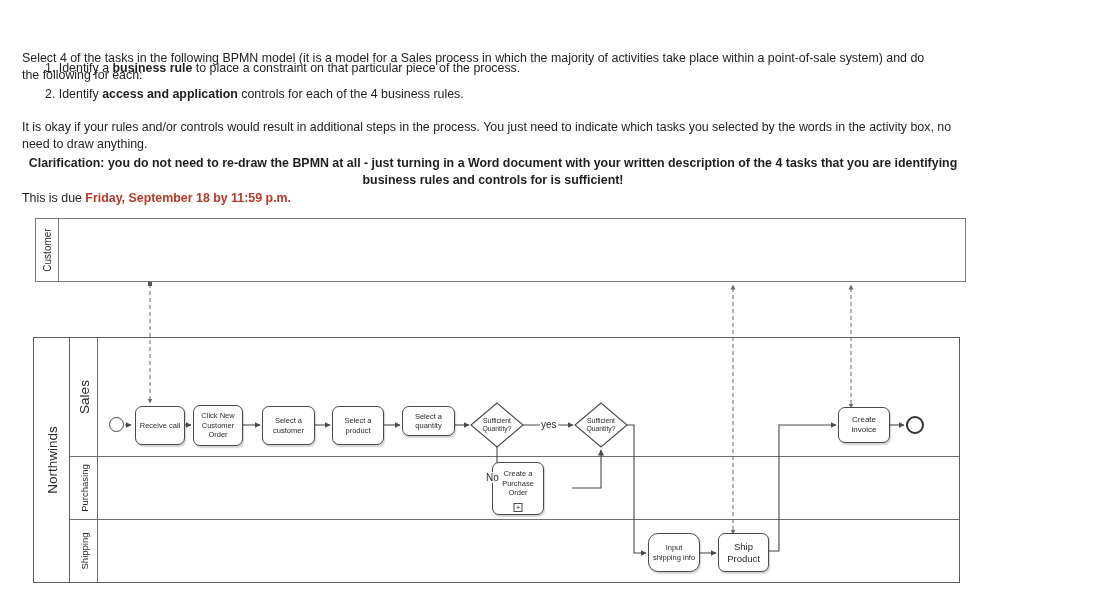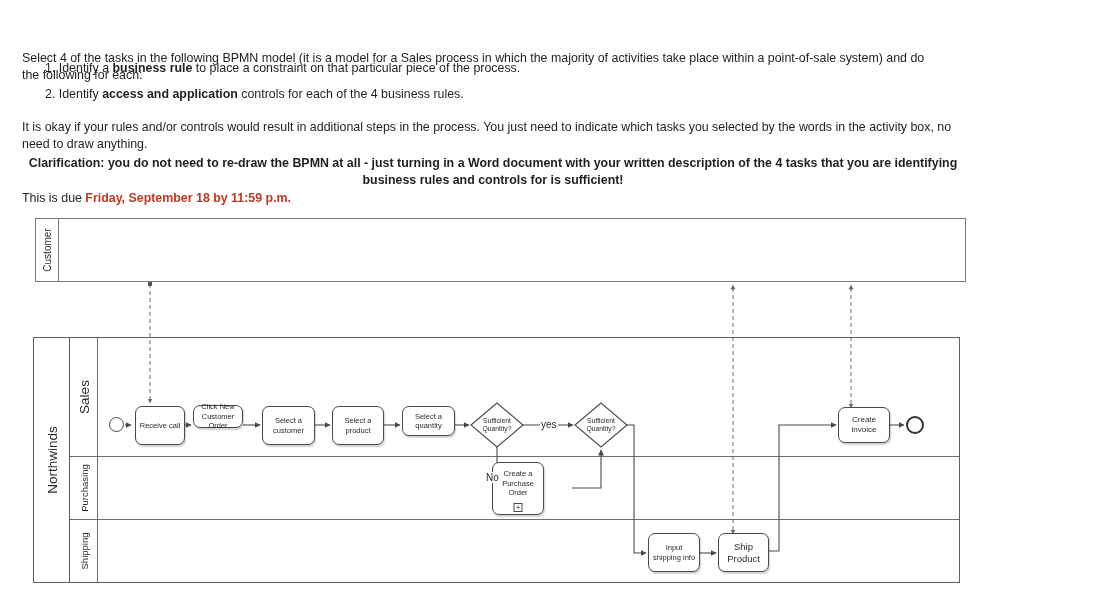--- a/index.html
+++ b/index.html
@@ -146,32 +146,32 @@
   <div class="gw-label" style="left:578px; top:409px; width:46px; height:32px;">Sufficient Quantity?</div>
 
   <div class="edge-label" style="left:540px; top:419px;">yes</div>
   <div class="edge-label" style="left:485px; top:472px;">No</div>
 
   <div class="event" id="start-event"></div>
   <div class="event" id="end-event"></div>
 
   <div class="task" style="left:135px; top:406px; width:50px; height:39px;">Receive call</div>
 
-  <div class="task" style="left:193px; top:405px; width:50px; height:23px;">Click New Customer Order</div>
+  <div class="task" style="left:193px; top:405px; width:50px; height:41px;">Click New Customer Order</div>
 
   <div class="task" style="left:262px; top:406px; width:53px; height:39px;">Select a customer</div>
 
   <div class="task" style="left:332px; top:406px; width:52px; height:39px;">Select a product</div>
 
   <div class="task" style="left:402px; top:406px; width:53px; height:30px;">Select a quantity</div>
 
   <div class="task" style="left:492px; top:462px; width:52px; height:53px; padding-bottom:12px;">
     <span>Create a Purchase Order</span>
     <span class="subprocess-marker">+</span>
   </div>
 
-  <div class="task" style="left:648px; top:533px; width:52px; height:39px;">Input shipping info</div>
+  <div class="task" style="left:648px; top:533px; width:52px; height:39px;border-radius:10px;">Input shipping info</div>
 
   <div class="task" style="left:718px; top:533px; width:51px; height:39px; font-size:9.5px;">Ship Product</div>
 
   <div class="task" style="left:838px; top:407px; width:52px; height:36px; font-size:8px;">Create invoice</div>
 
 </div>
 
 </body></html>

